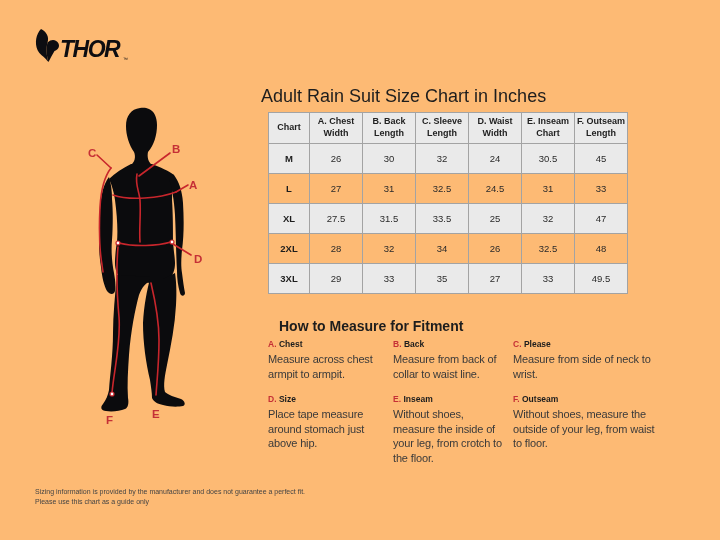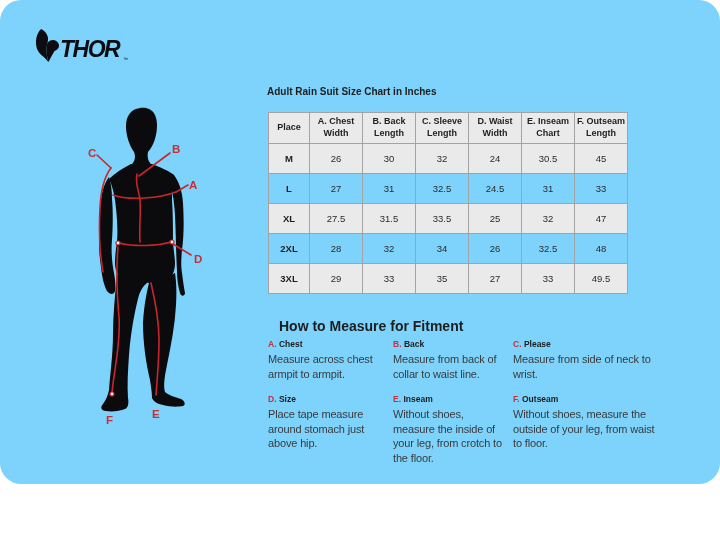--- a/index.html
+++ b/index.html
@@ -1,27 +1,27 @@
 <!DOCTYPE html>
 <html><head>
 <meta charset="utf-8">
 <style>
   html,body{margin:0;padding:0;background:#ffffff;}
   body{font-family:"Liberation Sans",sans-serif;color:#1d1d1d;}
-  #stage{position:relative;width:720px;height:484px;background:#7dd3fc;overflow:hidden;border-radius:21px;}
+  #stage{position:relative;width:720px;height:540px;background:#fdba74;overflow:hidden;}
 
   
   .logo{position:absolute;left:33px;top:26px;width:100px;height:40px;}
 
   
   .figure{position:absolute;left:55px;top:95px;width:200px;height:340px;}
   .fig-label{font-family:"Liberation Sans",sans-serif;font-weight:bold;font-size:11.5px;}
 
   
-  .chart-title{position:absolute;left:267px;top:86px;font-size:10px;font-weight:bold;color:#1d1d1d;}
+  .chart-title{position:absolute;left:261px;top:86px;font-size:18px;font-weight:normal;color:#1d1d1d;}
   .size-table{position:absolute;left:268px;top:112px;border-collapse:collapse;table-layout:fixed;width:360px;}
   .size-table th,.size-table td{border:1px solid #a3a3a3;text-align:center;vertical-align:middle;padding:0 1px;}
   .size-table th{background:#eaeaea;font-size:9px;font-weight:bold;height:30px;line-height:1.3;color:#222;}
   .size-table td{font-size:9.5px;height:29px;color:#2a2a2a;}
   .size-table td.size-col{font-weight:bold;color:#1d1d1d;}
   .size-table tr.alt td{background:#eaeaea;}
 
   .measure-title{position:absolute;left:267px;top:318px;font-size:14px;font-weight:bold;color:#1d1d1d;margin-left:12px;}
   .measure-grid{position:absolute;left:268px;top:339px;display:grid;grid-template-columns:125px 120px 150px;row-gap:12px;}
   .m-item{padding-right:8px;}
@@ -95,21 +95,21 @@
         <col style="width:41px">
         <col>
         <col>
         <col>
         <col>
         <col>
         <col>
       </colgroup>
     <thead>
       <tr>
-        <th>Place</th>
+        <th>Chart</th>
         <th>A. Chest Width</th>
         <th>B. Back Length</th>
         <th>C. Sleeve Length</th>
         <th>D. Waist Width</th>
         <th>E. Inseam Chart</th>
         <th>F. Outseam Length</th>
       </tr>
     </thead>
     <tbody>
       <tr class="alt">

